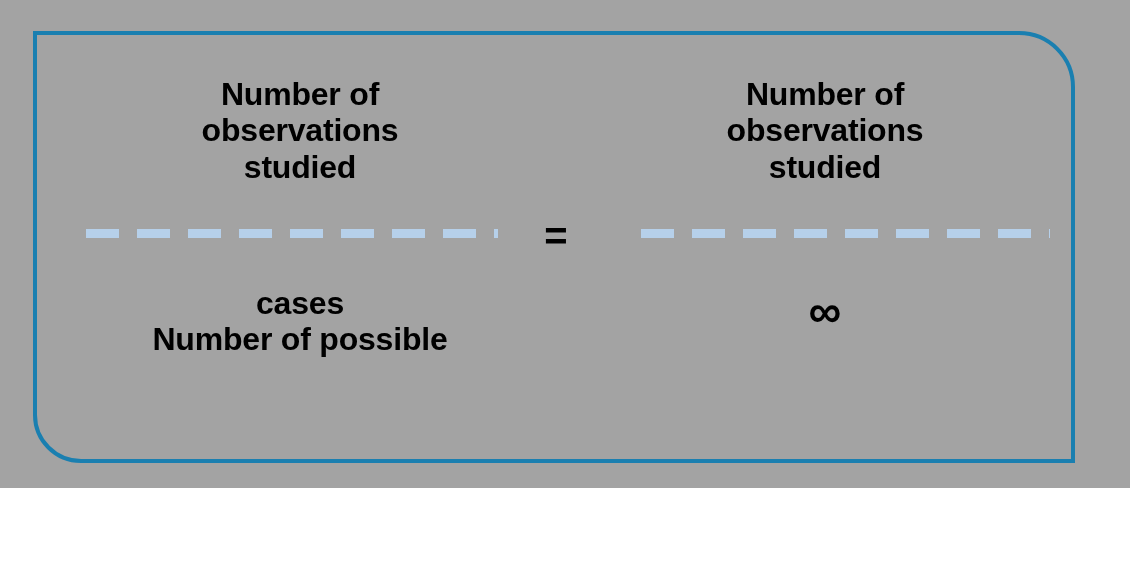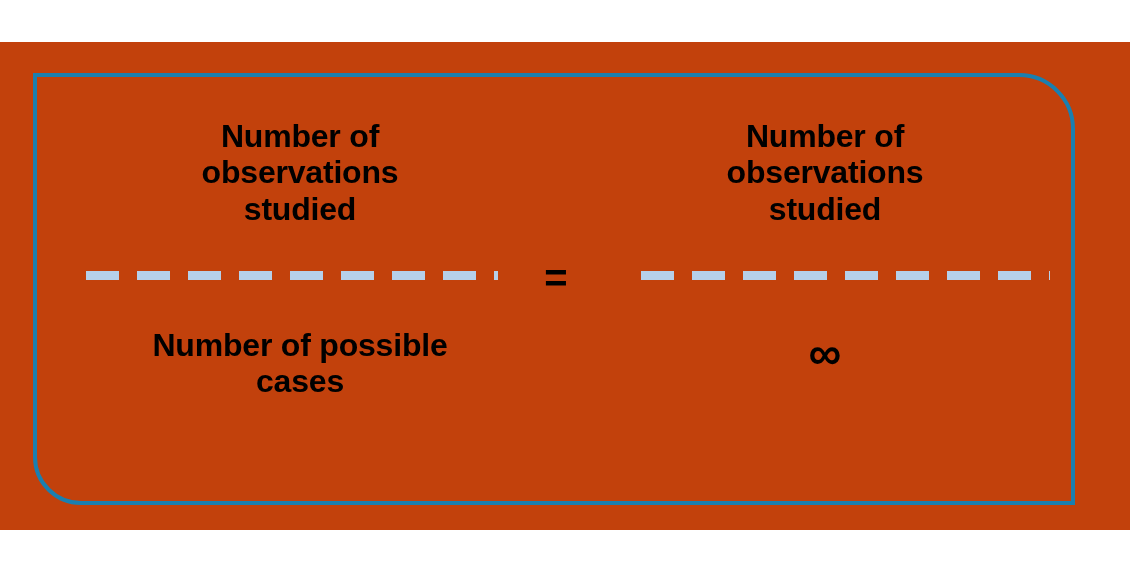--- a/index.html
+++ b/index.html
@@ -12,22 +12,21 @@
     height: 572px;
     font-family: "Liberation Sans", sans-serif;
     -webkit-font-smoothing: antialiased;
   }
 
   .page {
     position: relative;
     width: 1130px;
     height: 488px;
     overflow: hidden;
-    background: #c2410c;
-    margin-top: 42px;
+    background: #a3a3a3;
   }
 
   
   .figure-box {
     position: absolute;
     left: 33px;
     top: 31px;
     width: 1042px;
     height: 432px;
     border: 4px solid #1a7fb0;
@@ -153,22 +152,22 @@
         <span class="dash" style="left: 153px; width: 33px; background: rgb(182, 208, 234);"></span>
         <span class="dash" style="left: 204px; width: 33px; background: rgb(182, 208, 234);"></span>
         <span class="dash" style="left: 255px; width: 33px; background: rgb(182, 208, 234);"></span>
         <span class="dash" style="left: 306px; width: 33px; background: rgb(182, 208, 234);"></span>
         <span class="dash" style="left: 357px; width: 33px; background: rgb(182, 208, 234);"></span>
         <span class="dash" style="left: 408px; width: 4px; background: rgb(182, 208, 234);"></span>
       </div>
 
     <div class="den-block-left">
       <div class="denominator">
+        <span class="den-line">cases</span>
         <span class="den-line">Number of possible</span>
-        <span class="den-line">cases</span>
       </div>
     </div>
 
     <div class="equals">=</div>
 
     <div class="num-block-right">
       <div class="numerator">
         <span class="num-line">Number of</span>
         <span class="num-line">observations</span>
         <span class="num-line">studied</span>

